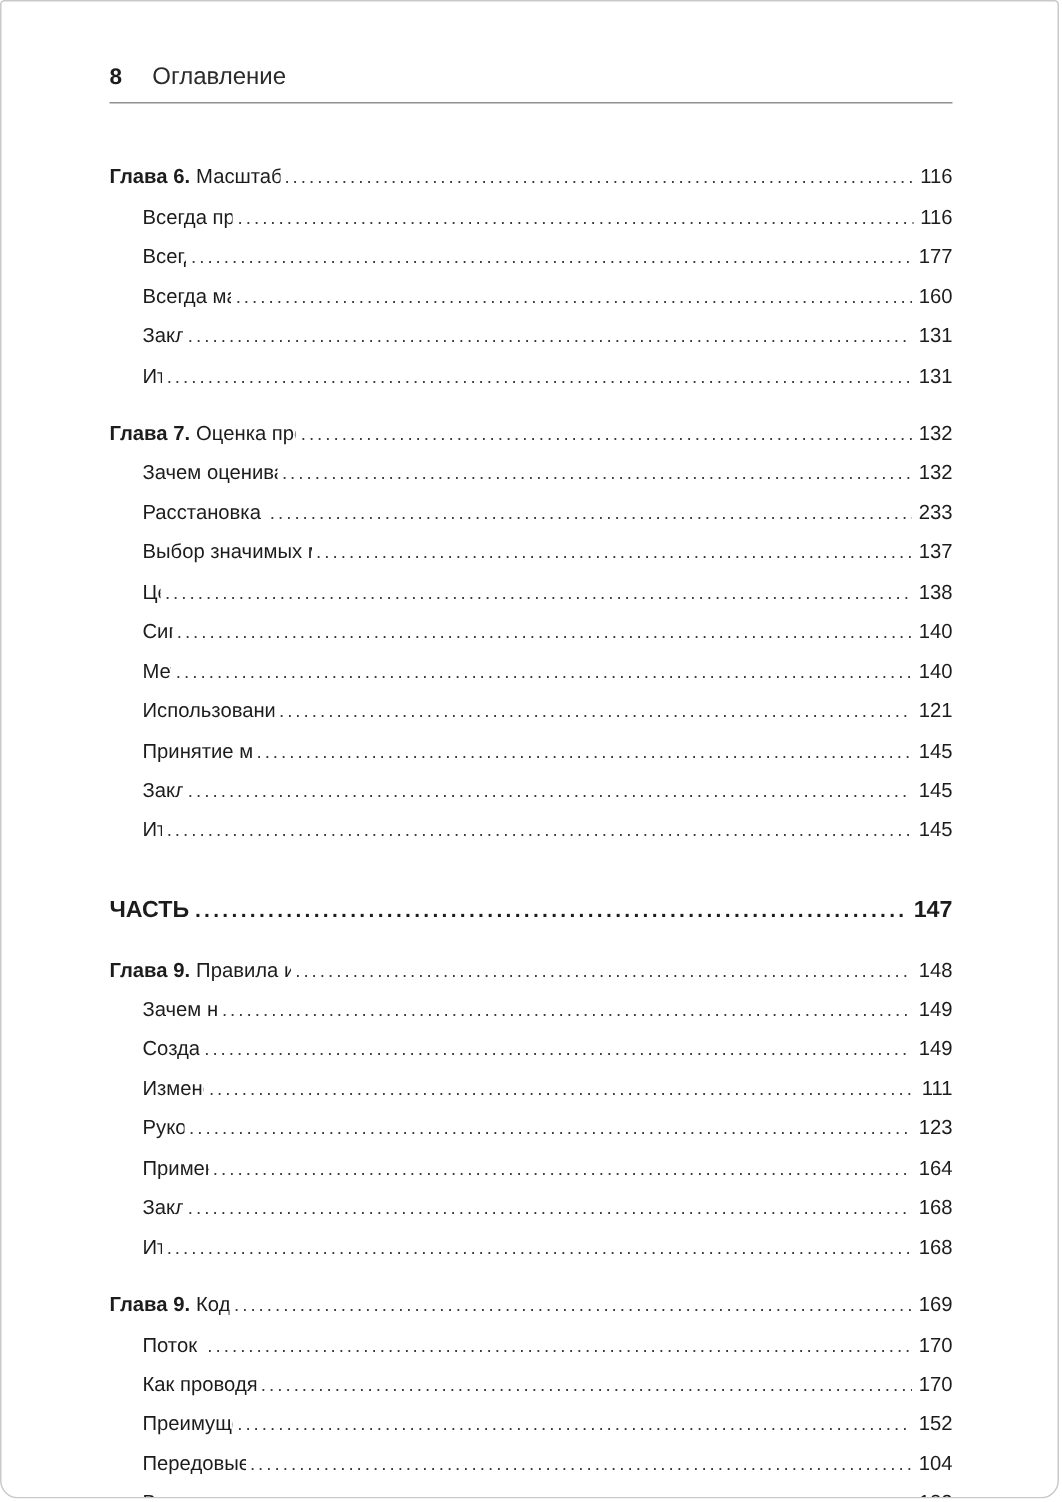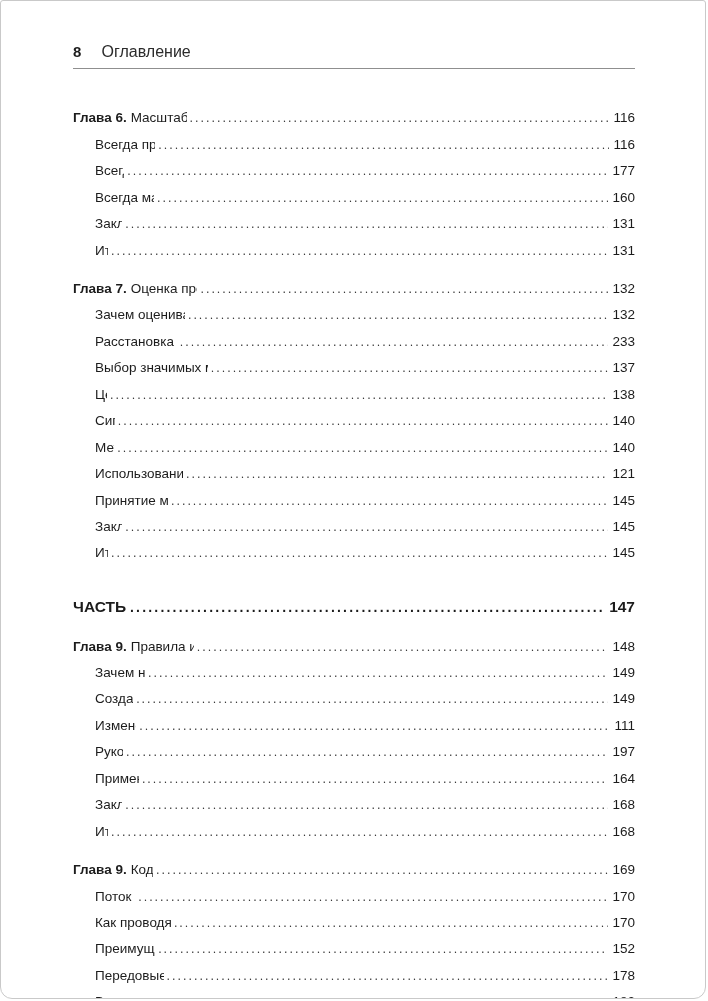--- a/index.html
+++ b/index.html
@@ -241,21 +241,21 @@
         <div class="toc-row kind-item">
 
     <span class="title">Изменение правил</span>
     <span class="leader"></span>
     <span class="page-num">111</span>
   </div>
         <div class="toc-row kind-item">
 
     <span class="title">Руководства</span>
     <span class="leader"></span>
-    <span class="page-num">197</span>
+    <span class="page-num">123</span>
   </div>
         <div class="toc-row kind-item">
 
     <span class="title">Применение правил</span>
     <span class="leader"></span>
     <span class="page-num">164</span>
   </div>
         <div class="toc-row kind-item">
 
     <span class="title">Заключение</span>
@@ -289,21 +289,21 @@
         <div class="toc-row kind-item">
 
     <span class="title">Преимущества обзоров кода</span>
     <span class="leader"></span>
     <span class="page-num">152</span>
   </div>
         <div class="toc-row kind-item">
 
     <span class="title">Передовые практики обзора кода</span>
     <span class="leader"></span>
-    <span class="page-num">178</span>
+    <span class="page-num">104</span>
   </div>
         <div class="toc-row kind-item">
 
     <span class="title">Виды обзоров кода</span>
     <span class="leader"></span>
     <span class="page-num">182</span>
   </div>
       </div>
 
   </div>

